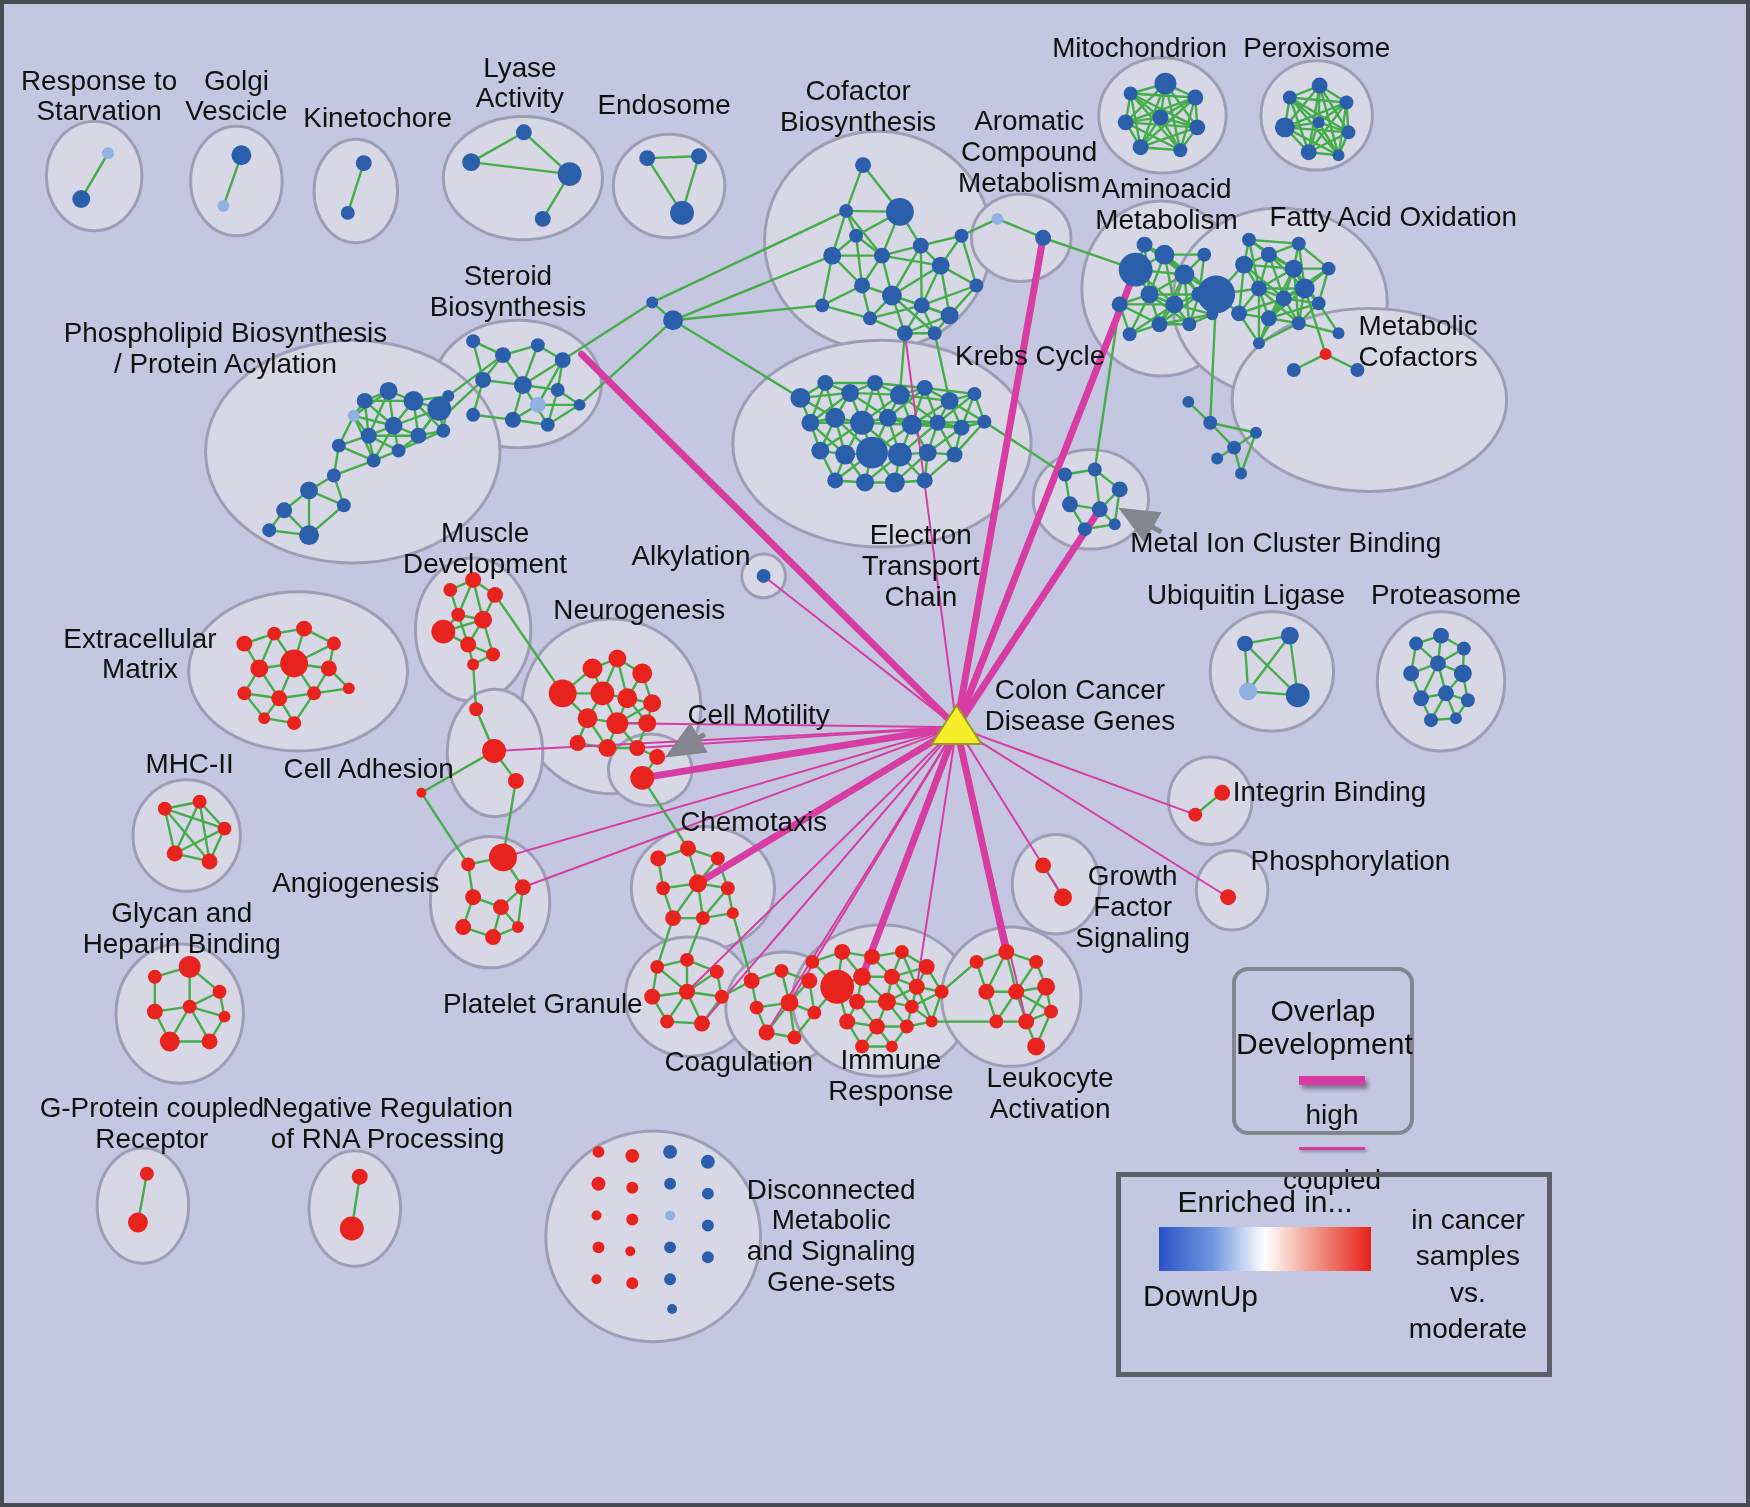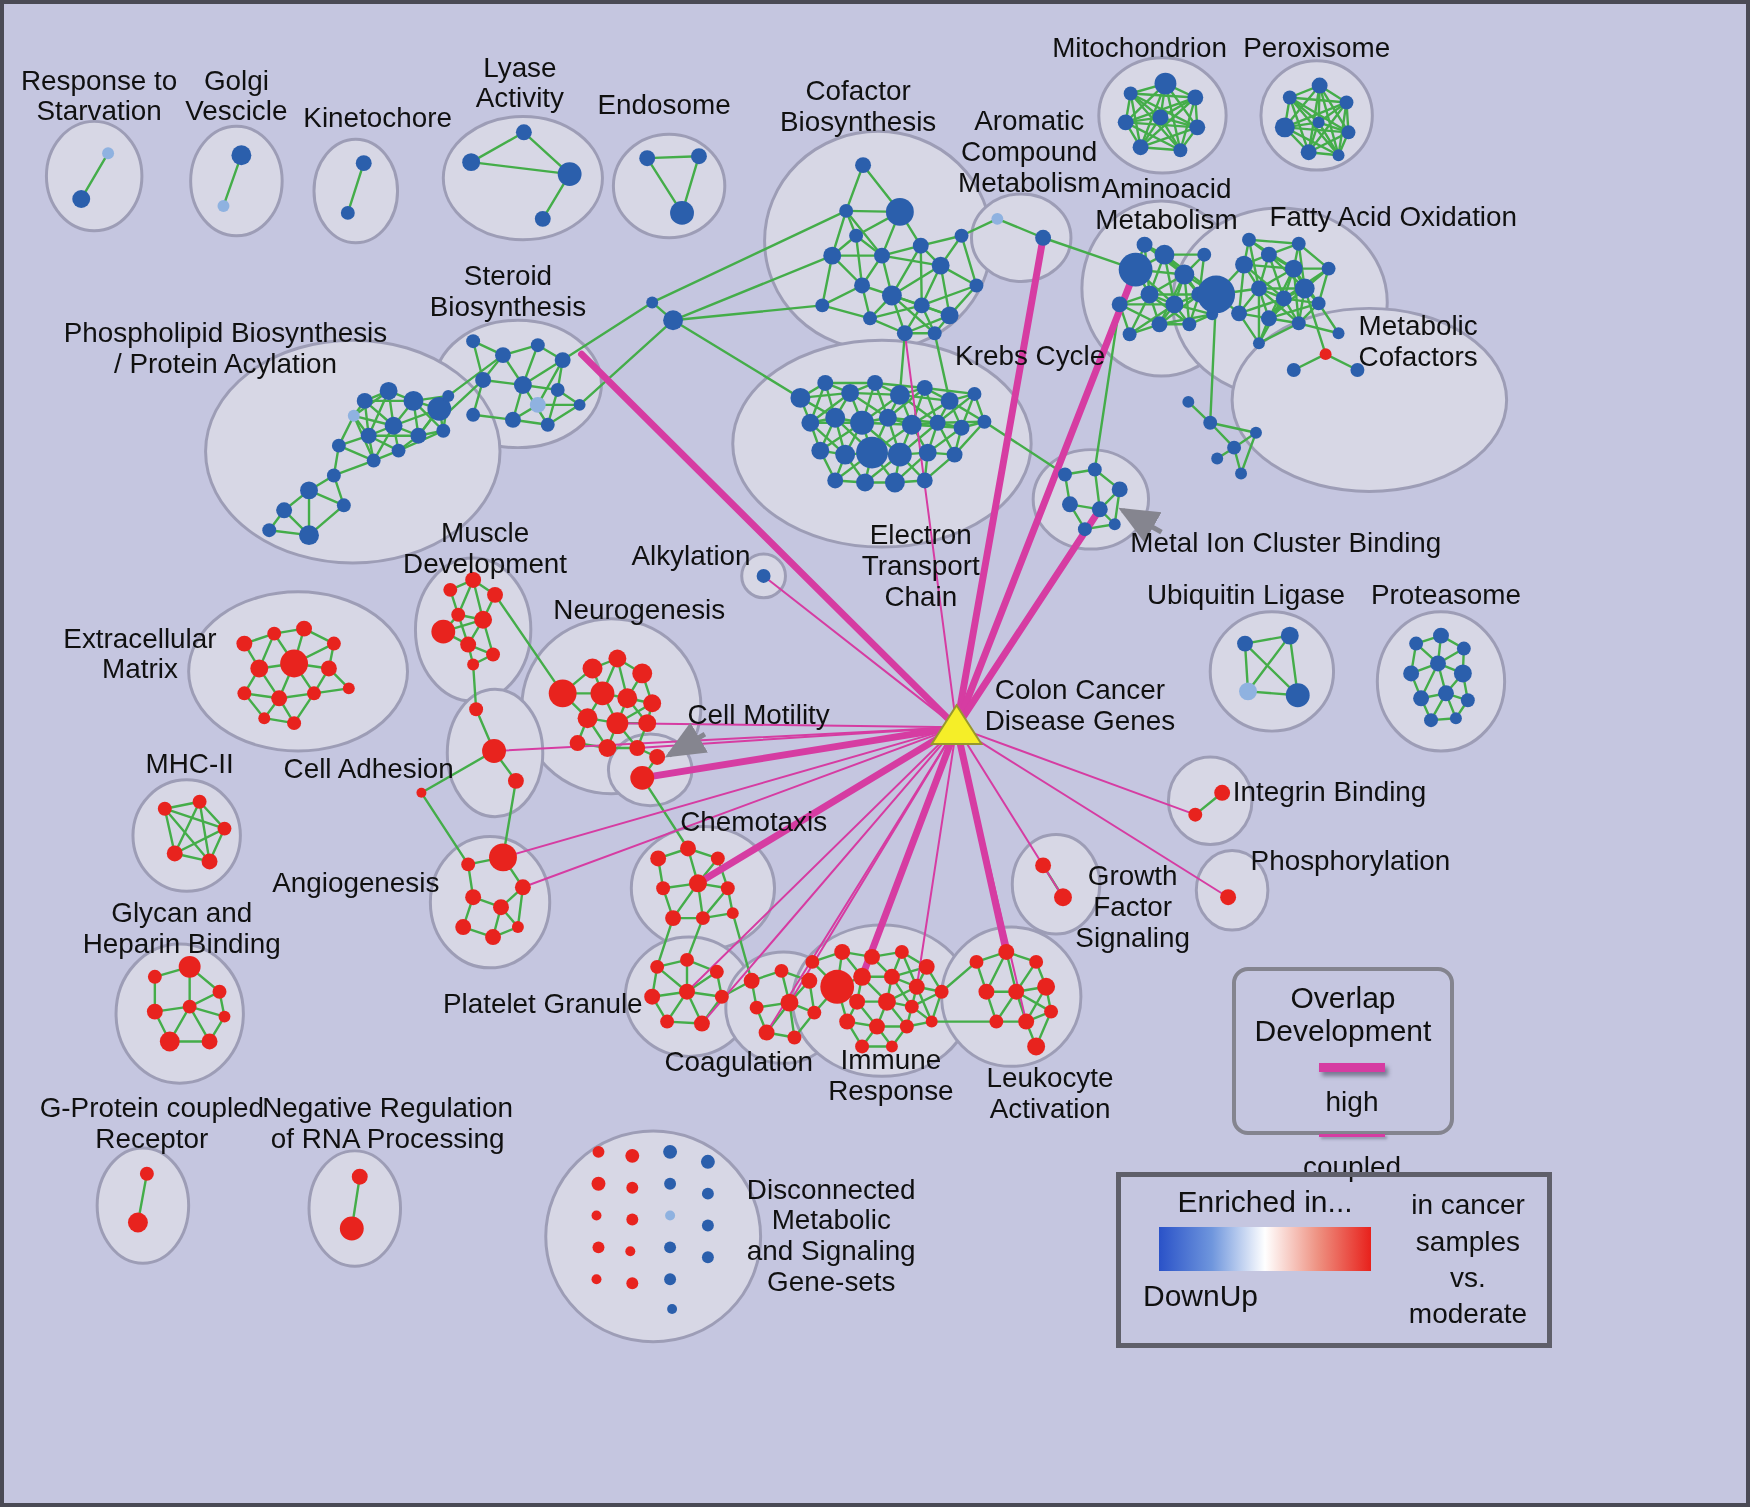--- a/index.html
+++ b/index.html
@@ -1,27 +1,27 @@
 <!DOCTYPE html>
 <html><head>
 <meta charset="utf-8">
 <style>
   html,body{margin:0;padding:0;background:#9a9ab0;font-family:"Liberation Sans",sans-serif;}
   .stage{position:relative;width:1750px;height:1507px;background:#c5c6e0;border:4px solid #4a4a55;box-sizing:border-box;overflow:hidden;}
   svg{position:absolute;left:0;top:0;width:100%;height:100%;}
   .lbl{font:28px "Liberation Sans",sans-serif;fill:#101010;}
   .panel{position:absolute;box-sizing:border-box;color:#101010;}
-  .overlap-panel{left:1228px;top:963px;width:222px;height:168px;border:4px solid #84848f;border-radius:16px;padding:10px 0 0 0;}
+  .overlap-panel{left:1228px;top:963px;width:182px;height:168px;border:4px solid #84848f;border-radius:16px;padding:23px 0 0 0;}
   .panel-title{text-align:center;font-size:30px;line-height:1.1;}
   .ov-row{display:flex;align-items:center;gap:14px;margin:16px 0 0 18px;flex-direction:column;}
   .ov-line{display:inline-block;width:66px;background:#d63ca2;}
   .ov-line.high{height:9px;box-shadow:3px 4px 4px rgba(70,70,95,.6);}
   .ov-line.moderate{height:3px;box-shadow:2px 2px 3px rgba(70,70,95,.45);}
   .ov-label{font-size:28px;}
-  .enrich-panel{left:1112px;top:1168px;width:436px;height:176px;border:5px solid #5f5f6a;display:flex;padding:8px 10px;}
+  .enrich-panel{left:1112px;top:1168px;width:436px;height:205px;border:5px solid #5f5f6a;display:flex;padding:8px 10px;}
   .enrich-left{width:268px;display:flex;flex-direction:column;align-items:center;}
   .enrich-title{font-size:30px;margin-bottom:8px;}
   .grad-bar{width:212px;height:44px;background:linear-gradient(90deg,#2a52c8 0%,#6f96dd 25%,#ffffff 50%,#ee9181 75%,#e8211c 100%);}
   .grad-ends{width:244px;display:flex;justify-content:flex-start;font-size:30px;margin-top:8px;}
   .enrich-note{flex:1;display:flex;flex-direction:column;justify-content:center;align-items:center;font-size:28px;line-height:1.3;text-align:center;}
 </style>
 </head>
 <body>
 
 <div class="stage">

